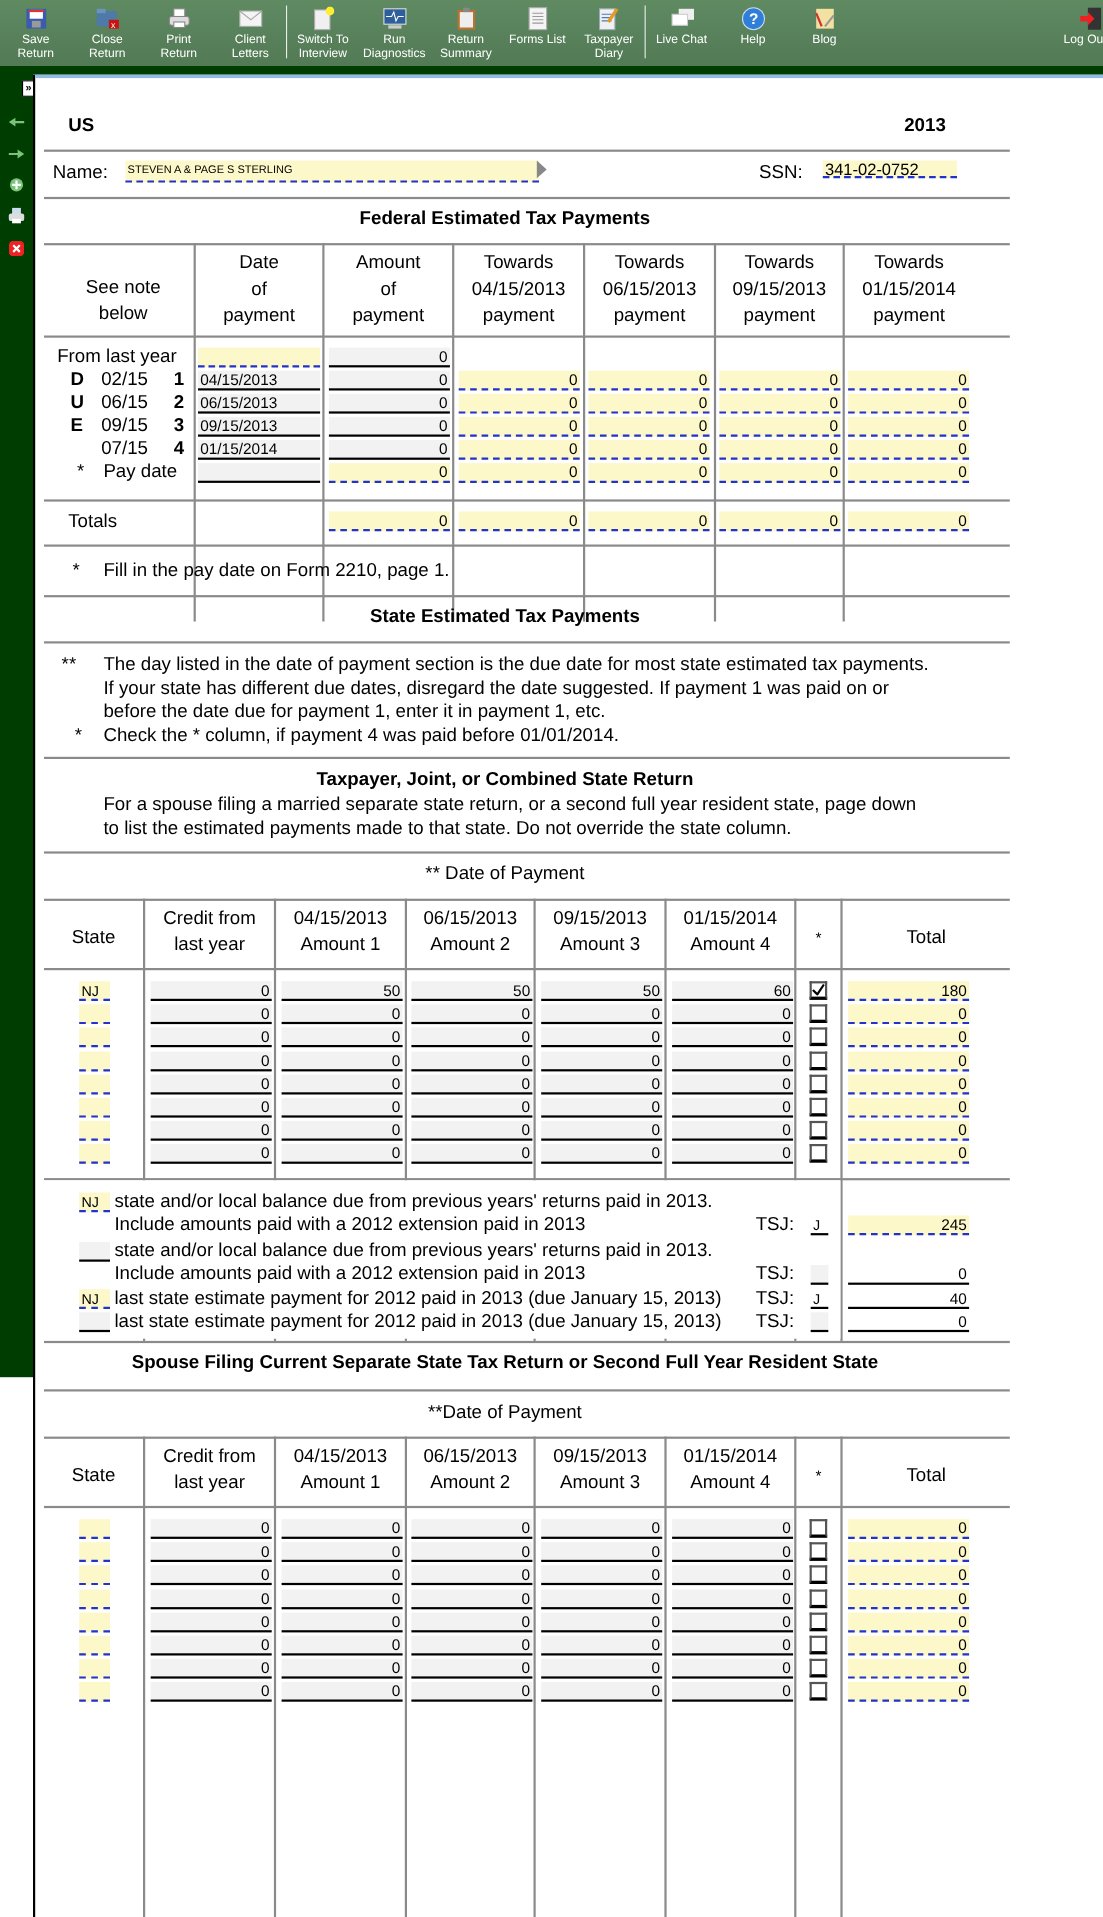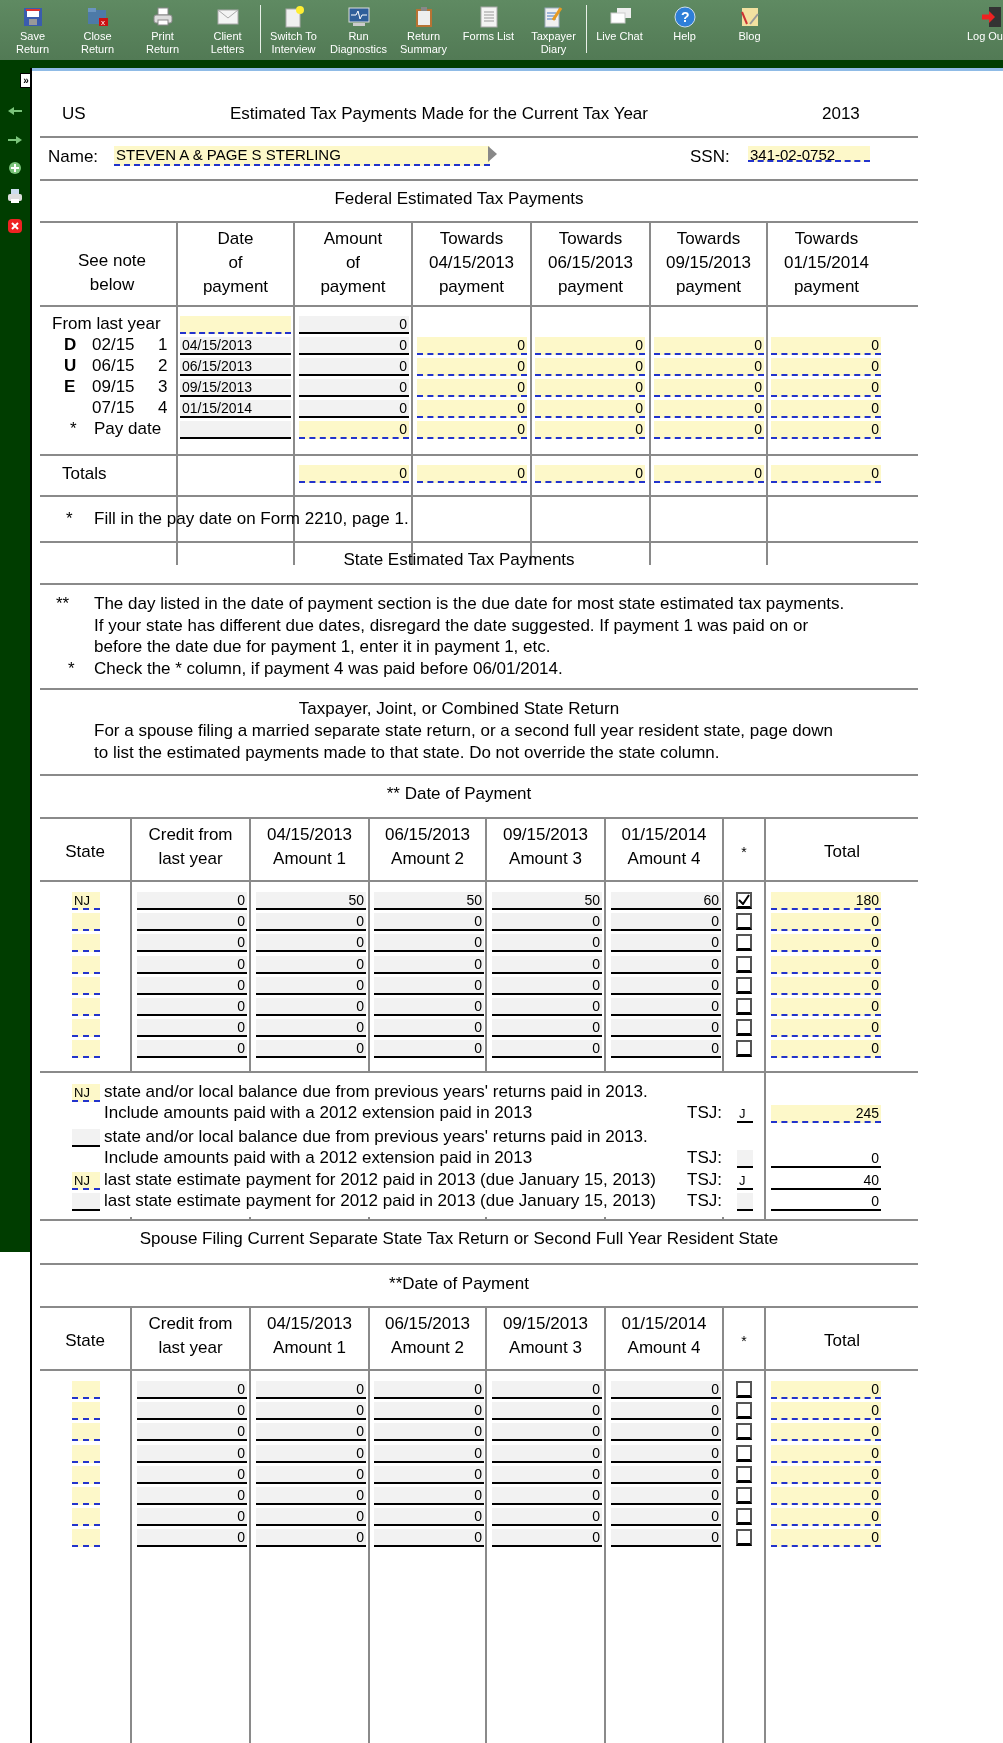--- a/index.html
+++ b/index.html
@@ -12,21 +12,21 @@
 #darkband{position:absolute;left:0;top:60px;width:1003px;height:8px;background:#003d00}
 #sidebar{position:absolute;left:0;top:60px;width:30px;height:1192px;background:#003d00}
 #sidebar .si{position:absolute;left:6px;width:18px;height:18px;display:flex;align-items:center;justify-content:center}
 #expand{position:absolute;left:20px;top:73px;width:12px;height:15px;background:#fff;border:1px solid #000;font-size:10px;line-height:13px;text-align:center;font-weight:bold}
 #page{position:absolute;left:30px;top:68px;width:973px;height:1675px;background:#fff;border-left:2px solid #000}
 #page:before{content:"";position:absolute;left:0;top:0;width:100%;height:3px;background:#8fbbe6}
 .abs{position:absolute}
 .hr{position:absolute;height:2px;background:#8a8a8a}
 .vr{position:absolute;width:2px;background:#8a8a8a}
 .t{position:absolute;font-size:17px;white-space:nowrap}
-.b{font-weight:normal}
+.b{font-weight:bold}
 .c{text-align:center}
 .fld{position:absolute;height:18px;font-size:14px;line-height:17px;padding:0 2px;white-space:nowrap;overflow:hidden}
 .y{background:#fdf8c9;border-bottom:2px dashed #2233cc}
 .g{background:#f2f2f2;border-bottom:2px solid #000}
 .gw{background:#fff;border-bottom:2px solid #000}
 .r{text-align:right}
 .cb{position:absolute;width:16px;height:17px;border:2px solid #555;border-bottom:3px solid #000;background:#fff;font-size:14px;line-height:12px;text-align:center}
 .hdr{position:absolute;font-size:17px;text-align:center;line-height:24px}
 </style>
 </head>
@@ -207,25 +207,24 @@
         <rect x="0" y="0" width="14" height="14" rx="4" fill="#e22"></rect>
         <path d="M4 4L10 10M10 4L4 10" stroke="#fff" stroke-width="2"></path>
       </svg>
     </div>
   </div>
 <div id="expand">»</div>
 
 <div id="page">
 
   <div class="t b" style="left:30px;top:36px">US</div>
-  <div class="t b" style="left:198px;top:36px">Estimated Tax Payments Made for the Current Tax Year</div>
   <div class="t b" style="left:790px;top:36px">2013</div>
   <div class="hr" style="left:8px;top:68px;width:878px"></div>
   <div class="t" style="left:16px;top:79px">Name:</div>
-  <div class="fld y" style="left:82px;top:78px;width:376px;height:20px;font-size:15px">STEVEN A &amp; PAGE S STERLING</div>
+  <div class="fld y" style="left:82px;top:78px;width:376px;height:20px;font-size:10px">STEVEN A &amp; PAGE S STERLING</div>
   <div class="abs" style="left:456px;top:78px;width:0;height:0;border-left:9px solid #888;border-top:8px solid transparent;border-bottom:8px solid transparent"></div>
   <div class="t" style="left:658px;top:79px">SSN:</div>
   <div class="fld y" style="left:716px;top:78px;width:122px;height:16px;font-size:15px">341-02-0752</div>
   <div class="hr" style="left:8px;top:111px;width:878px"></div>
 
   <div class="t b c" style="left:8px;top:121px;width:838px">Federal Estimated Tax Payments</div>
   <div class="hr" style="left:8px;top:153px;width:878px"></div>
 
   <div id="fed">
       <div class="vr" style="left:144px;top:153px;height:344px"></div>
@@ -331,21 +330,21 @@
   <div class="t" style="left:62px;top:441px">Fill in the pay date on Form 2210,  page 1.</div>
   <div class="hr" style="left:8px;top:473px;width:878px"></div>
   <div class="t b c" style="left:8px;top:482px;width:838px">State Estimated Tax Payments</div>
   <div class="hr" style="left:8px;top:515px;width:878px"></div>
   <div id="stnotes">
       <div class="t" style="left:24px;top:526px">**</div>
       <div class="t" style="left:62px;top:526px">The day listed in the date of payment section is the due date for most state estimated tax payments.</div>
       <div class="t" style="left:62px;top:547.5px">If your state has different due dates,  disregard the date suggested.  If payment 1 was paid on or</div>
       <div class="t" style="left:62px;top:569px">before the date due for payment 1,  enter it in payment 1,  etc.</div>
       <div class="t" style="left:36px;top:590.5px">*</div>
-      <div class="t" style="left:62px;top:590.5px">Check the  *  column,  if payment 4 was paid before 06/01/2014.</div>
+      <div class="t" style="left:62px;top:590.5px">Check the  *  column,  if payment 4 was paid before 01/01/2014.</div>
     </div>
   <div class="hr" style="left:8px;top:620px;width:878px"></div>
   <div class="t b c" style="left:8px;top:631px;width:838px">Taxpayer,  Joint,  or Combined State Return</div>
   <div class="t" style="left:62px;top:653px">For a spouse filing a married separate state return,  or a second full year resident state,  page down</div>
   <div class="t" style="left:62px;top:675px">to list the estimated payments made to that state.  Do not override the state column.</div>
   <div class="hr" style="left:8px;top:706px;width:878px"></div>
   <div class="t c" style="left:8px;top:716px;width:838px">** Date of Payment</div>
   <div class="hr" style="left:8px;top:749px;width:878px"></div>
 
   <div id="st1">

